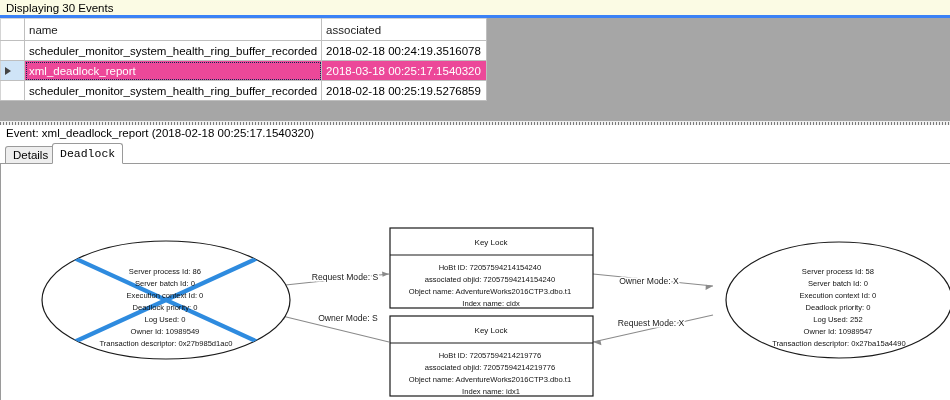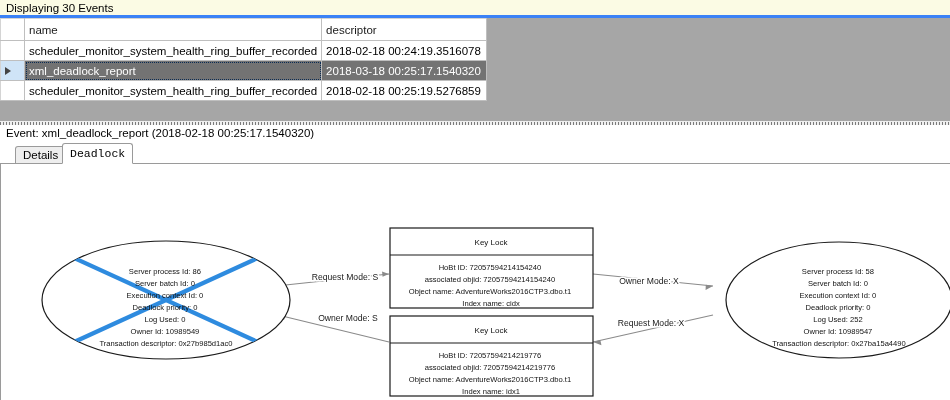--- a/index.html
+++ b/index.html
@@ -61,21 +61,21 @@
     height: 22px;
     color: #1a1a1a;
   }
   col.c-sel { width: 24px; }
   col.c-name { width: 279px; }
   col.c-ts { width: 165px; }
 
   td.rowhdr { background:#ffffff; padding:0; text-align:center; }
   tr.selected td.rowhdr { background:#cfe4f7; }
   tr.selected td.cell {
-    background: #737373;
+    background: #ec4899;
     color: #ffffff;
   }
   tr.selected td.cell.focus {
     outline: 1px dotted #0b2c54;
     outline-offset: -2px;
   }
   .tri {
     display:inline-block;
     width:0;height:0;
     border-left: 6px solid #444;
@@ -117,21 +117,20 @@
     box-sizing:border-box;
     font-size:11.5px;
     color:#000;
     background:#eeeeee;
     border:1px solid #9a9a9a;
     border-bottom:none;
     border-radius:3px 3px 0 0;
     padding:0 7px;
     line-height:17px;
     height:18px;
-    margin-left:10px;
   }
   .tab.active {
     background:#ffffff;
     height:21px;
     line-height:20px;
     z-index:3;
     border-bottom:1px solid #ffffff;
     font-family:Liberation Mono, monospace;
   }
   #tab-details { left:5px; }
@@ -163,21 +162,21 @@
     <table class="grid">
       <colgroup>
           <col class="c-sel">
           <col class="c-name">
           <col class="c-ts">
         </colgroup>
       <thead>
         <tr>
           <th></th>
           <th>name</th>
-          <th>descriptor</th>
+          <th>associated</th>
         </tr>
       </thead>
       <tbody>
         <tr>
           <td class="rowhdr"></td>
           <td class="cell">scheduler_monitor_system_health_ring_buffer_recorded</td>
           <td class="cell">2018-02-18 00:24:19.3516078</td>
         </tr>
         <tr class="selected">
           <td class="rowhdr">

